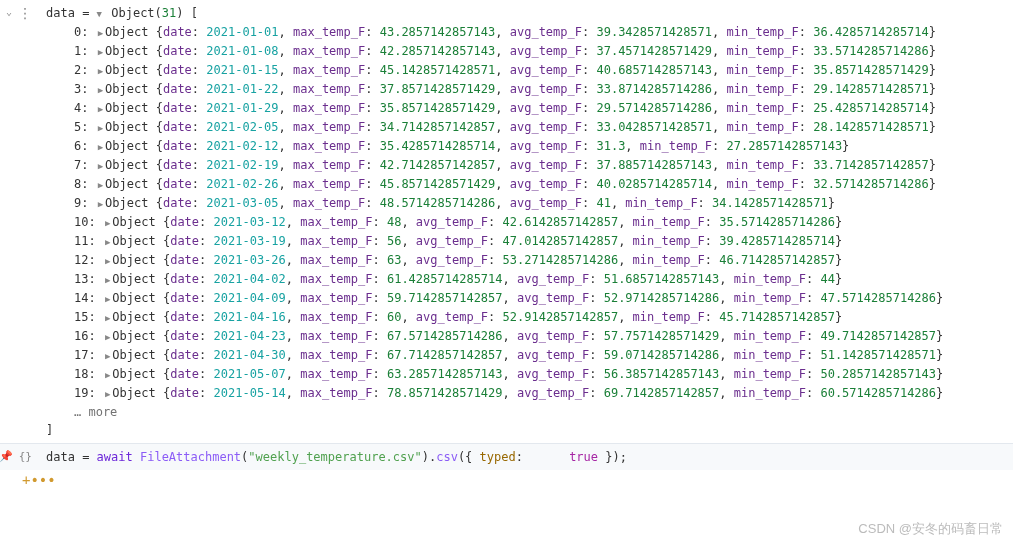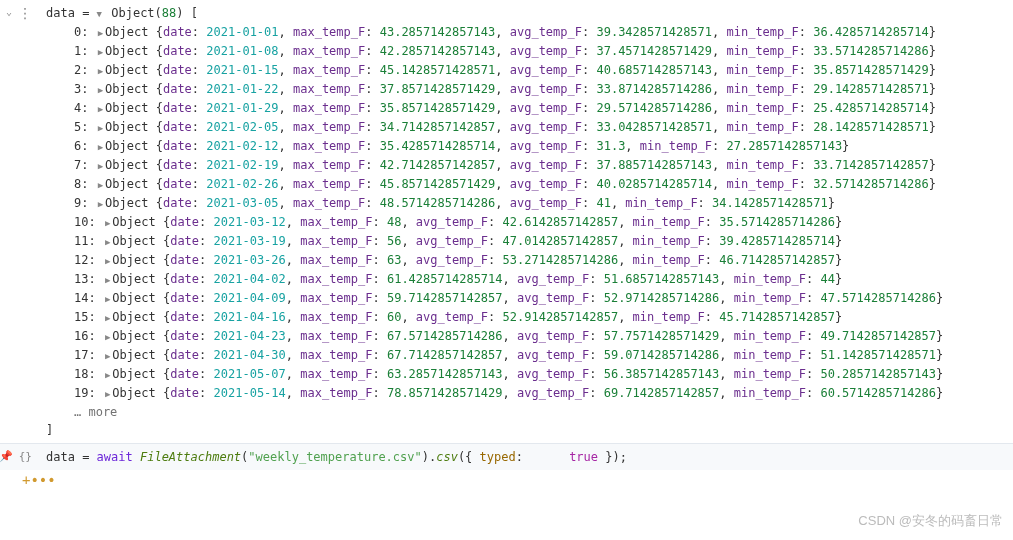--- a/index.html
+++ b/index.html
@@ -68,55 +68,55 @@
   .pin {
     color: #4a7ab8;
     font-size: 11px;
     margin-right: 2px;
   }
   .braces-icon {
     color: #888;
     font-size: 11px;
   }
   .kw-await { color: #6d28d9; }
-  .kw-fn { color: #4d7c0f; font-style: italic; }
+  .kw-fn { color: #8b5cf6; }
   .code-str { color: #50a14f; }
   .code-key { color: #986801; }
   .code-bool { color: #a626a4; margin-left: 39px; }
   .code-var { color: #333; }
   .plus {
     color: #d19a30;
     font-size: 14px;
     padding-left: 22px;
     padding-top: 2px;
   }
   .watermark {
     position: absolute;
     right: 10px;
-    bottom: 10px;
+    bottom: 2px;
     color: rgba(120,120,120,0.5);
     font-family: sans-serif;
     font-size: 13px;
     pointer-events: none;
   }
 </style>
 </head>
 <body>
 
 <div class="cell">
   <div class="gutter">
     <span class="chev">⌄</span>
     <span class="dots">⋮</span>
   </div>
   <div class="content">
     <div class="row">
       <span class="varname">data</span>
       <span class="eq"> = </span>
       <span class="tri">▼</span>
-      <span class="typelabel">Object</span><span class="punct">(</span><span class="num">88</span><span class="punct">) [</span>
+      <span class="typelabel">Object</span><span class="punct">(</span><span class="num">31</span><span class="punct">) [</span>
     </div>
     <div id="rows">
         <div class="row indent1"><span class="idx">0:</span> <span class="tri">▶</span><span class="typelabel">Object</span> <span class="brace">{</span><span class="key">date</span><span class="punct">: </span><span class="str">2021-01-01</span><span class="punct">, </span><span class="key">max_temp_F</span><span class="punct">: </span><span class="num">43.2857142857143</span><span class="punct">, </span><span class="key">avg_temp_F</span><span class="punct">: </span><span class="num">39.3428571428571</span><span class="punct">, </span><span class="key">min_temp_F</span><span class="punct">: </span><span class="num">36.4285714285714</span><span class="brace">}</span></div>
         <div class="row indent1"><span class="idx">1:</span> <span class="tri">▶</span><span class="typelabel">Object</span> <span class="brace">{</span><span class="key">date</span><span class="punct">: </span><span class="str">2021-01-08</span><span class="punct">, </span><span class="key">max_temp_F</span><span class="punct">: </span><span class="num">42.2857142857143</span><span class="punct">, </span><span class="key">avg_temp_F</span><span class="punct">: </span><span class="num">37.4571428571429</span><span class="punct">, </span><span class="key">min_temp_F</span><span class="punct">: </span><span class="num">33.5714285714286</span><span class="brace">}</span></div>
         <div class="row indent1"><span class="idx">2:</span> <span class="tri">▶</span><span class="typelabel">Object</span> <span class="brace">{</span><span class="key">date</span><span class="punct">: </span><span class="str">2021-01-15</span><span class="punct">, </span><span class="key">max_temp_F</span><span class="punct">: </span><span class="num">45.1428571428571</span><span class="punct">, </span><span class="key">avg_temp_F</span><span class="punct">: </span><span class="num">40.6857142857143</span><span class="punct">, </span><span class="key">min_temp_F</span><span class="punct">: </span><span class="num">35.8571428571429</span><span class="brace">}</span></div>
         <div class="row indent1"><span class="idx">3:</span> <span class="tri">▶</span><span class="typelabel">Object</span> <span class="brace">{</span><span class="key">date</span><span class="punct">: </span><span class="str">2021-01-22</span><span class="punct">, </span><span class="key">max_temp_F</span><span class="punct">: </span><span class="num">37.8571428571429</span><span class="punct">, </span><span class="key">avg_temp_F</span><span class="punct">: </span><span class="num">33.8714285714286</span><span class="punct">, </span><span class="key">min_temp_F</span><span class="punct">: </span><span class="num">29.1428571428571</span><span class="brace">}</span></div>
         <div class="row indent1"><span class="idx">4:</span> <span class="tri">▶</span><span class="typelabel">Object</span> <span class="brace">{</span><span class="key">date</span><span class="punct">: </span><span class="str">2021-01-29</span><span class="punct">, </span><span class="key">max_temp_F</span><span class="punct">: </span><span class="num">35.8571428571429</span><span class="punct">, </span><span class="key">avg_temp_F</span><span class="punct">: </span><span class="num">29.5714285714286</span><span class="punct">, </span><span class="key">min_temp_F</span><span class="punct">: </span><span class="num">25.4285714285714</span><span class="brace">}</span></div>
         <div class="row indent1"><span class="idx">5:</span> <span class="tri">▶</span><span class="typelabel">Object</span> <span class="brace">{</span><span class="key">date</span><span class="punct">: </span><span class="str">2021-02-05</span><span class="punct">, </span><span class="key">max_temp_F</span><span class="punct">: </span><span class="num">34.7142857142857</span><span class="punct">, </span><span class="key">avg_temp_F</span><span class="punct">: </span><span class="num">33.0428571428571</span><span class="punct">, </span><span class="key">min_temp_F</span><span class="punct">: </span><span class="num">28.1428571428571</span><span class="brace">}</span></div>
         <div class="row indent1"><span class="idx">6:</span> <span class="tri">▶</span><span class="typelabel">Object</span> <span class="brace">{</span><span class="key">date</span><span class="punct">: </span><span class="str">2021-02-12</span><span class="punct">, </span><span class="key">max_temp_F</span><span class="punct">: </span><span class="num">35.4285714285714</span><span class="punct">, </span><span class="key">avg_temp_F</span><span class="punct">: </span><span class="num">31.3</span><span class="punct">, </span><span class="key">min_temp_F</span><span class="punct">: </span><span class="num">27.2857142857143</span><span class="brace">}</span></div>
         <div class="row indent1"><span class="idx">7:</span> <span class="tri">▶</span><span class="typelabel">Object</span> <span class="brace">{</span><span class="key">date</span><span class="punct">: </span><span class="str">2021-02-19</span><span class="punct">, </span><span class="key">max_temp_F</span><span class="punct">: </span><span class="num">42.7142857142857</span><span class="punct">, </span><span class="key">avg_temp_F</span><span class="punct">: </span><span class="num">37.8857142857143</span><span class="punct">, </span><span class="key">min_temp_F</span><span class="punct">: </span><span class="num">33.7142857142857</span><span class="brace">}</span></div>

